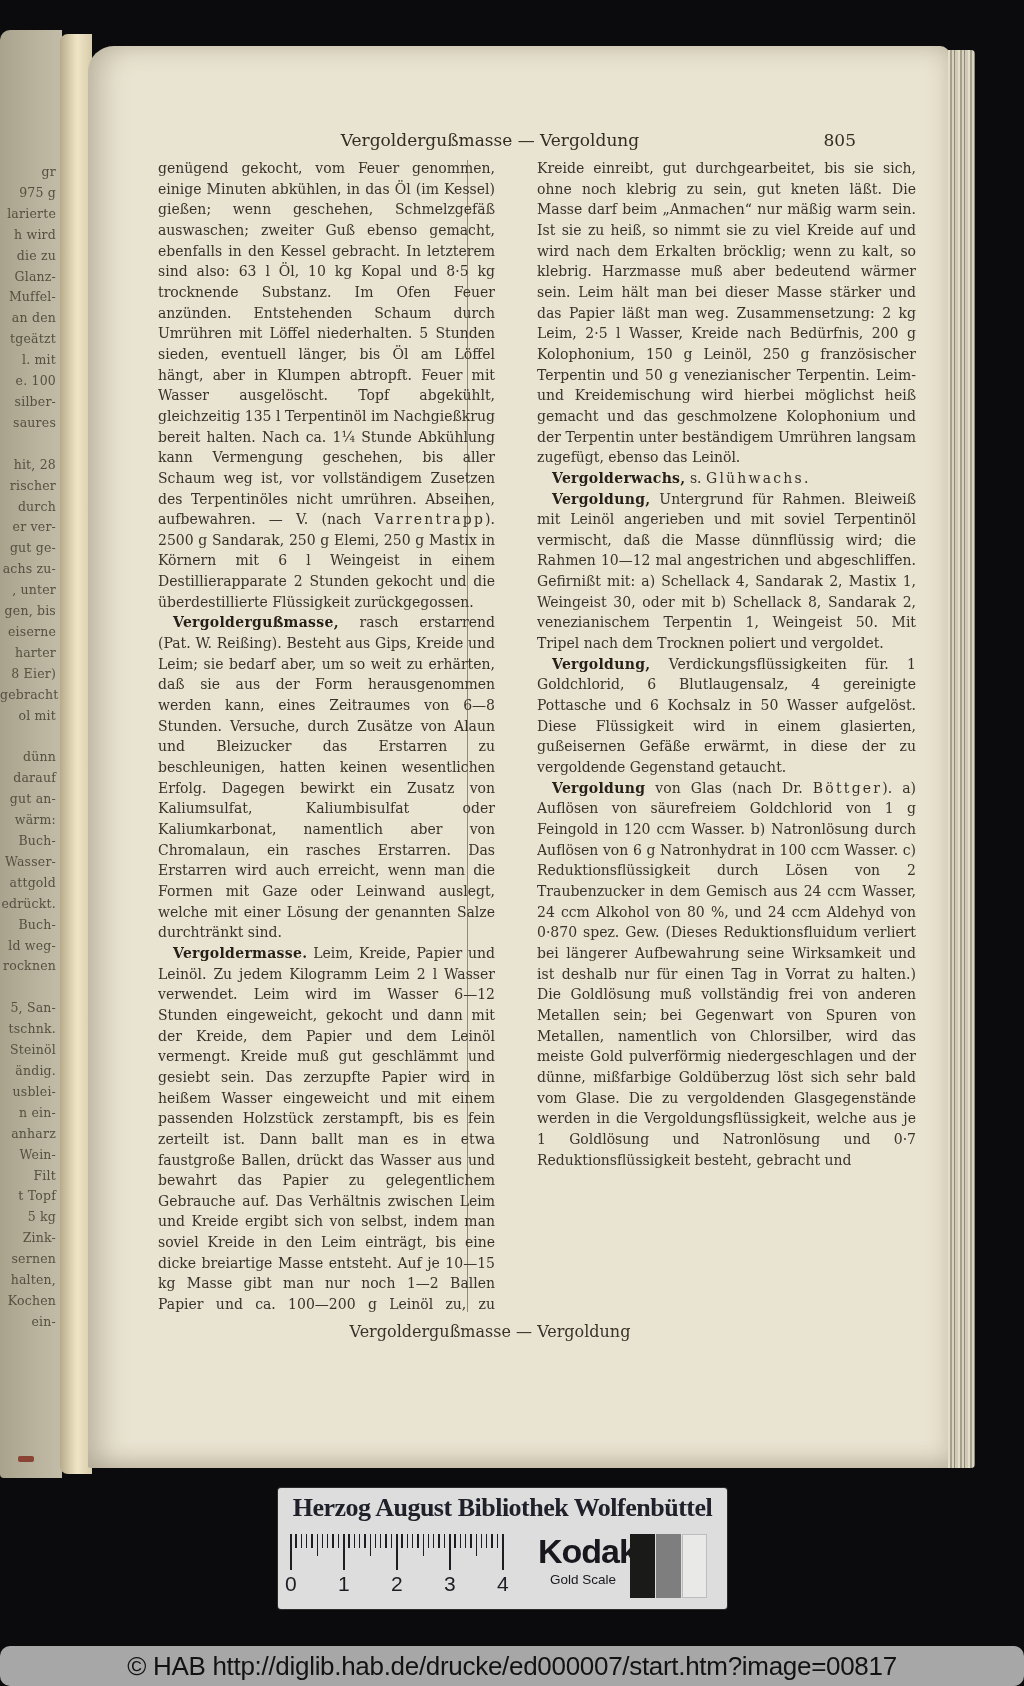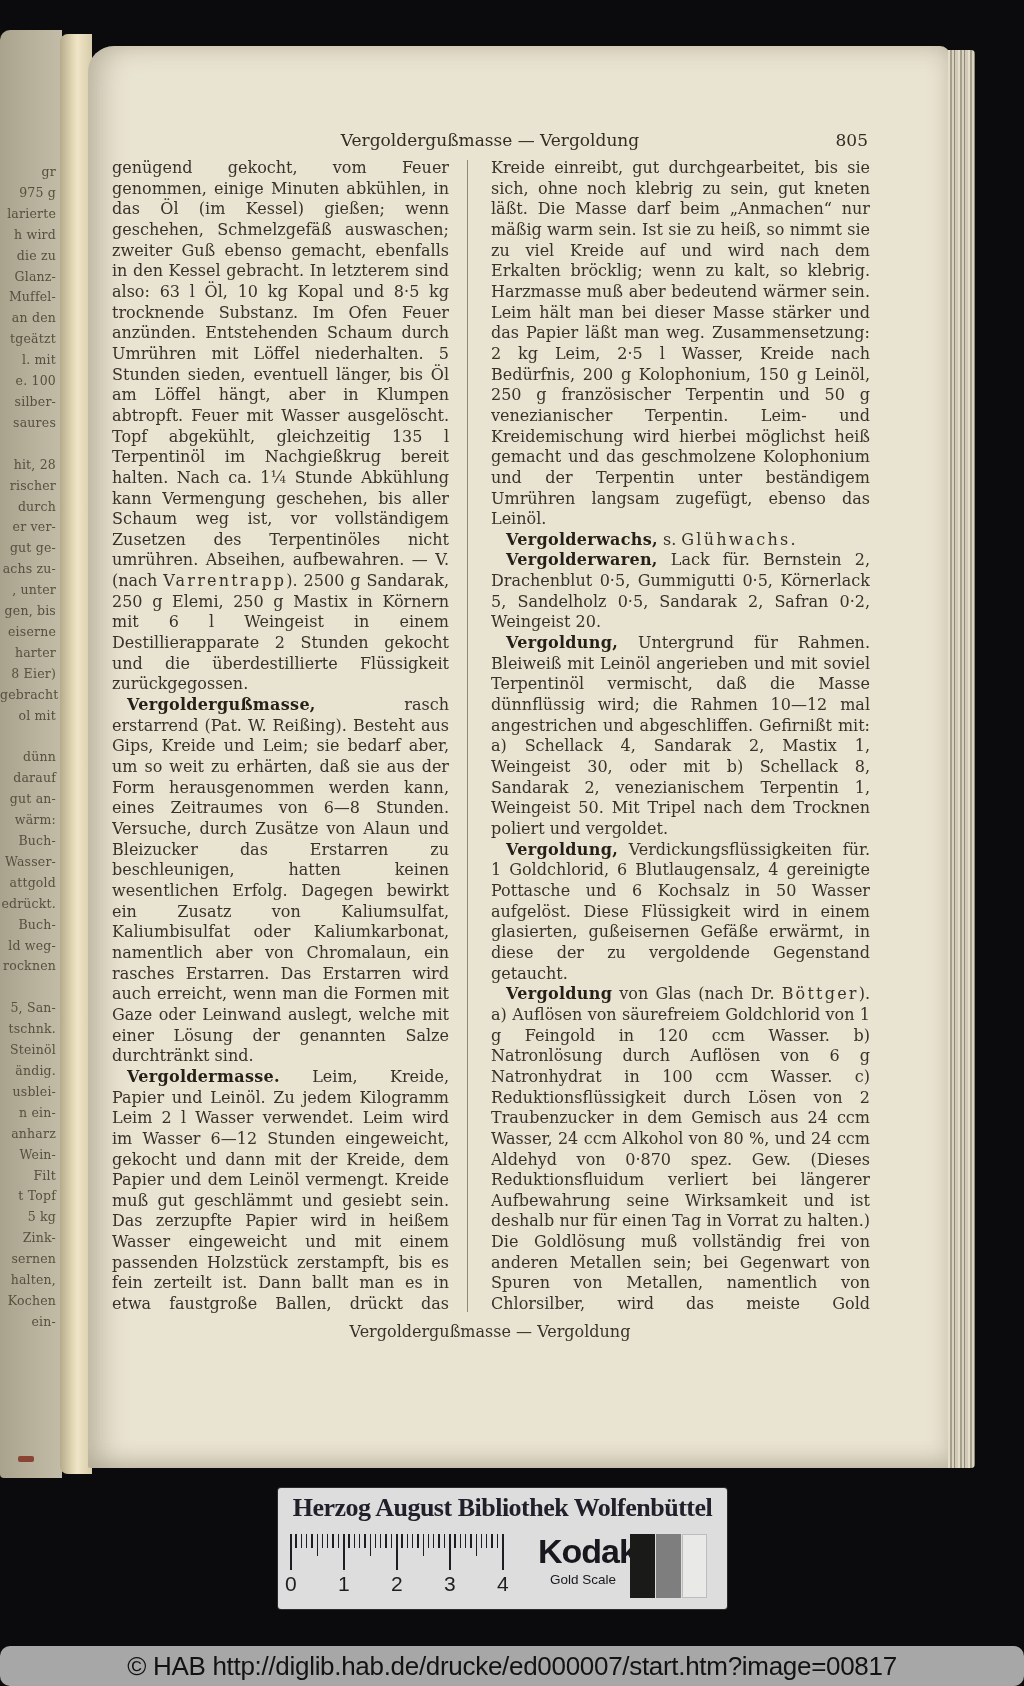--- a/index.html
+++ b/index.html
@@ -18,24 +18,24 @@
 
   
   .page{position:absolute;left:88px;top:46px;width:862px;height:1422px;
     background:linear-gradient(90deg,#dcd5c0,#ebe5d3 10%,#eae4d2 82%,#e3dccا 94%,#ded7c4);
     background-color:#e9e3d1;
     border-radius:26px 10px 2px 2px;
     box-shadow:inset 14px 0 26px rgba(90,80,55,.28), inset -6px -8px 18px rgba(120,110,85,.18);}
   .page-header{position:absolute;left:24px;top:84px;width:756px;height:24px;
     color:#332d24;font-size:17px;}
   .running-title{position:absolute;left:0;width:100%;text-align:center;}
-  .page-number{position:absolute;right:0;top:0;text-align:center;}
+  .page-number{position:absolute;right:12px;top:0;text-align:center;}
 
   .column{position:absolute;top:112px;height:1158px;overflow:hidden;
-    font-size:16px;line-height:20.65px;text-align:justify;color:#38322a;}
+    font-size:14px;line-height:20.65px;text-align:justify;color:#38322a;margin-left:46px;}
   .column.left{left:24px;width:337px;}
   .column.right{left:403px;width:379px;}
   .col-divider{position:absolute;left:379px;top:114px;width:1px;height:1152px;
     background:rgba(72,62,46,.55);}
   .para{margin:0;}
   .para.ind{text-indent:15px;}
   .lead{font-weight:bold;color:#241f17;letter-spacing:.3px;}
   .sperr{letter-spacing:2.2px;}
   .page-footer{position:absolute;left:24px;top:1276px;width:756px;text-align:center;
     font-size:16px;color:#38322a;}
@@ -145,21 +145,20 @@
     </div>
     <div class="column left" id="leftCol">
         <p class="para"><span>genügend gekocht, vom Feuer genommen, einige Minuten abkühlen, in das Öl (im Kessel) gießen; wenn geschehen, Schmelzgefäß auswaschen; zweiter Guß ebenso gemacht, ebenfalls in den Kessel gebracht. In letzterem sind also: 63 l Öl, 10 kg Kopal und 8·5 kg trocknende Substanz. Im Ofen Feuer anzünden. Entstehenden Schaum durch Umrühren mit Löffel niederhalten. 5 Stunden sieden, eventuell länger, bis Öl am Löffel hängt, aber in Klumpen abtropft. Feuer mit Wasser ausgelöscht. Topf abgekühlt, gleichzeitig 135 l Terpentinöl im Nachgießkrug bereit halten. Nach ca. 1¼ Stunde Abkühlung kann Vermengung geschehen, bis aller Schaum weg ist, vor vollständigem Zusetzen des Terpentinöles nicht umrühren. Abseihen, aufbewahren. — V. (nach </span><span class="sperr">Varrentrapp</span><span>). 2500 g Sandarak, 250 g Elemi, 250 g Mastix in Körnern mit 6 l Weingeist in einem Destillierapparate 2 Stunden gekocht und die überdestillierte Flüssigkeit zurückgegossen.</span></p>
         <p class="para ind"><span class="lead">Vergoldergußmasse,</span><span> rasch erstarrend (Pat. W. Reißing). Besteht aus Gips, Kreide und Leim; sie bedarf aber, um so weit zu erhärten, daß sie aus der Form herausgenommen werden kann, eines Zeitraumes von 6—8 Stunden. Versuche, durch Zusätze von Alaun und Bleizucker das Erstarren zu beschleunigen, hatten keinen wesentlichen Erfolg. Dagegen bewirkt ein Zusatz von Kaliumsulfat, Kaliumbisulfat oder Kaliumkarbonat, namentlich aber von Chromalaun, ein rasches Erstarren. Das Erstarren wird auch erreicht, wenn man die Formen mit Gaze oder Leinwand auslegt, welche mit einer Lösung der genannten Salze durchtränkt sind.</span></p>
         <p class="para ind"><span class="lead">Vergoldermasse.</span><span> Leim, Kreide, Papier und Leinöl. Zu jedem Kilogramm Leim 2 l Wasser verwendet. Leim wird im Wasser 6—12 Stunden eingeweicht, gekocht und dann mit der Kreide, dem Papier und dem Leinöl vermengt. Kreide muß gut geschlämmt und gesiebt sein. Das zerzupfte Papier wird in heißem Wasser eingeweicht und mit einem passenden Holzstück zerstampft, bis es fein zerteilt ist. Dann ballt man es in etwa faustgroße Ballen, drückt das Wasser aus und bewahrt das Papier zu gelegentlichem Gebrauche auf. Das Verhältnis zwischen Leim und Kreide ergibt sich von selbst, indem man soviel Kreide in den Leim einträgt, bis eine dicke breiartige Masse entsteht. Auf je 10—15 kg Masse gibt man nur noch 1—2 Ballen Papier und ca. 100—200 g Leinöl zu, zu starker Masse mehr Öl, zu schwacher Masse mehr Papier. Ist die Masse gut geschlagen, so wird sie in einen mit Kreide gefüllten Kasten, in welcher eine muldenförmige Vertiefung gemacht worden, ausgeleert und mit dem Holze fest angerührt. Dann wird sie mit den Händen, welche man zeitweise mit</span></p>
       </div>
     <div class="col-divider"></div>
     <div class="column right" id="rightCol">
         <p class="para"><span>Kreide einreibt, gut durchgearbeitet, bis sie sich, ohne noch klebrig zu sein, gut kneten läßt. Die Masse darf beim „Anmachen“ nur mäßig warm sein. Ist sie zu heiß, so nimmt sie zu viel Kreide auf und wird nach dem Erkalten bröcklig; wenn zu kalt, so klebrig. Harzmasse muß aber bedeutend wärmer sein. Leim hält man bei dieser Masse stärker und das Papier läßt man weg. Zusammensetzung: 2 kg Leim, 2·5 l Wasser, Kreide nach Bedürfnis, 200 g Kolophonium, 150 g Leinöl, 250 g französischer Terpentin und 50 g venezianischer Terpentin. Leim- und Kreidemischung wird hierbei möglichst heiß gemacht und das geschmolzene Kolophonium und der Terpentin unter beständigem Umrühren langsam zugefügt, ebenso das Leinöl.</span></p>
         <p class="para ind"><span class="lead">Vergolderwachs,</span><span> s. </span><span class="sperr">Glühwachs</span><span>.</span></p>
-        <p class="para ind"><span class="lead">Vergolderwaren,</span><span> Lack für. Bernstein 2, Drachenblut 0·5, Gummigutti 0·5, Körnerlack 5, Sandelholz 0·5, Sandarak 2, Safran 0·2, Weingeist 20.</span></p>
         <p class="para ind"><span class="lead">Vergoldung,</span><span> Untergrund für Rahmen. Bleiweiß mit Leinöl angerieben und mit soviel Terpentinöl vermischt, daß die Masse dünnflüssig wird; die Rahmen 10—12 mal angestrichen und abgeschliffen. Gefirnißt mit: a) Schellack 4, Sandarak 2, Mastix 1, Weingeist 30, oder mit b) Schellack 8, Sandarak 2, venezianischem Terpentin 1, Weingeist 50. Mit Tripel nach dem Trocknen poliert und vergoldet.</span></p>
         <p class="para ind"><span class="lead">Vergoldung,</span><span> Verdickungsflüssigkeiten für. 1 Goldchlorid, 6 Blutlaugensalz, 4 gereinigte Pottasche und 6 Kochsalz in 50 Wasser aufgelöst. Diese Flüssigkeit wird in einem glasierten, gußeisernen Gefäße erwärmt, in diese der zu vergoldende Gegenstand getaucht.</span></p>
         <p class="para ind"><span class="lead">Vergoldung</span><span> von Glas (nach Dr. </span><span class="sperr">Böttger</span><span>). a) Auflösen von säurefreiem Goldchlorid von 1 g Feingold in 120 ccm Wasser. b) Natronlösung durch Auflösen von 6 g Natronhydrat in 100 ccm Wasser. c) Reduktionsflüssigkeit durch Lösen von 2 Traubenzucker in dem Gemisch aus 24 ccm Wasser, 24 ccm Alkohol von 80 %, und 24 ccm Aldehyd von 0·870 spez. Gew. (Dieses Reduktionsfluidum verliert bei längerer Aufbewahrung seine Wirksamkeit und ist deshalb nur für einen Tag in Vorrat zu halten.) Die Goldlösung muß vollständig frei von anderen Metallen sein; bei Gegenwart von Spuren von Metallen, namentlich von Chlorsilber, wird das meiste Gold pulverförmig niedergeschlagen und der dünne, mißfarbige Goldüberzug löst sich sehr bald vom Glase. Die zu vergoldenden Glasgegenstände werden in die Vergoldungsflüssigkeit, welche aus je 1 Goldlösung und Natronlösung und 0·7 Reduktionsflüssigkeit besteht, gebracht und</span></p>
       </div>
     <div class="page-footer">Vergoldergußmasse — Vergoldung</div>
   </div>
 
   <div class="page-stack"></div>
   <div class="board-sliver"></div>
 

